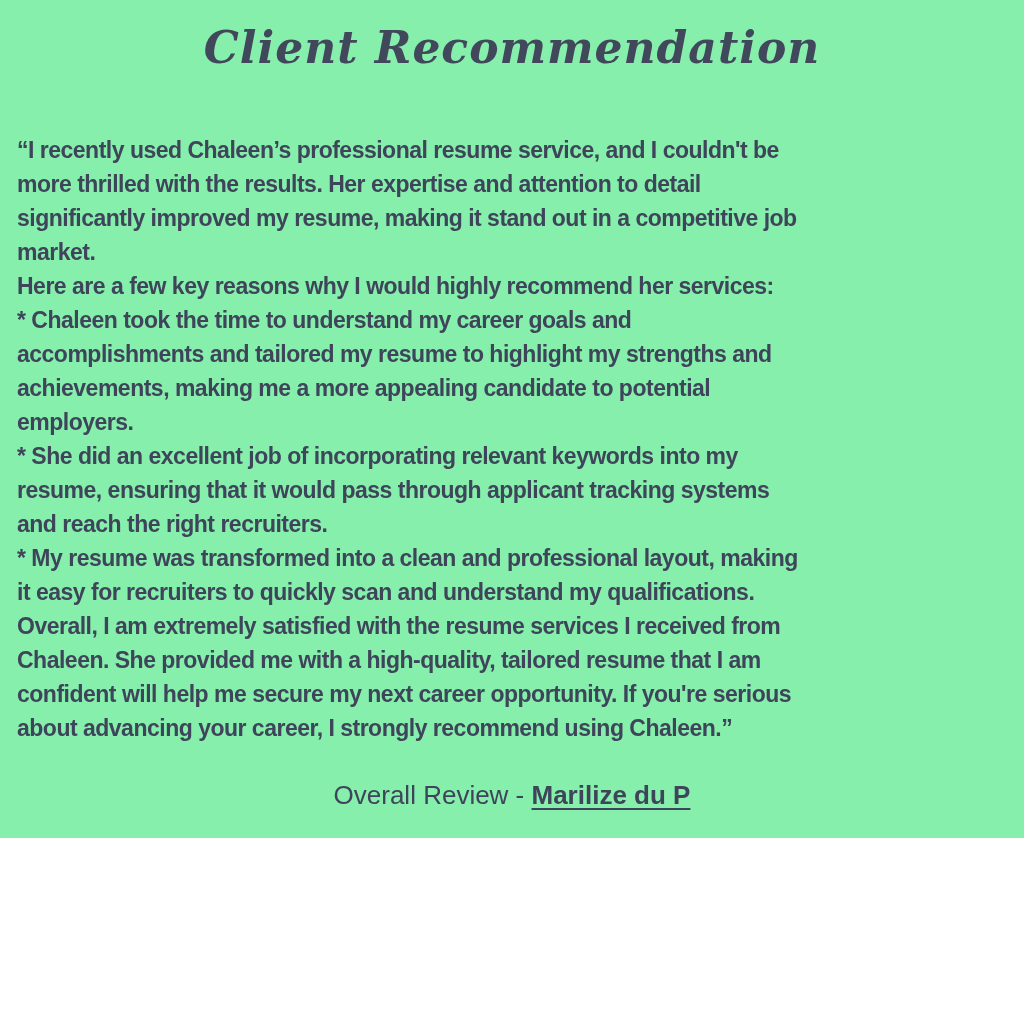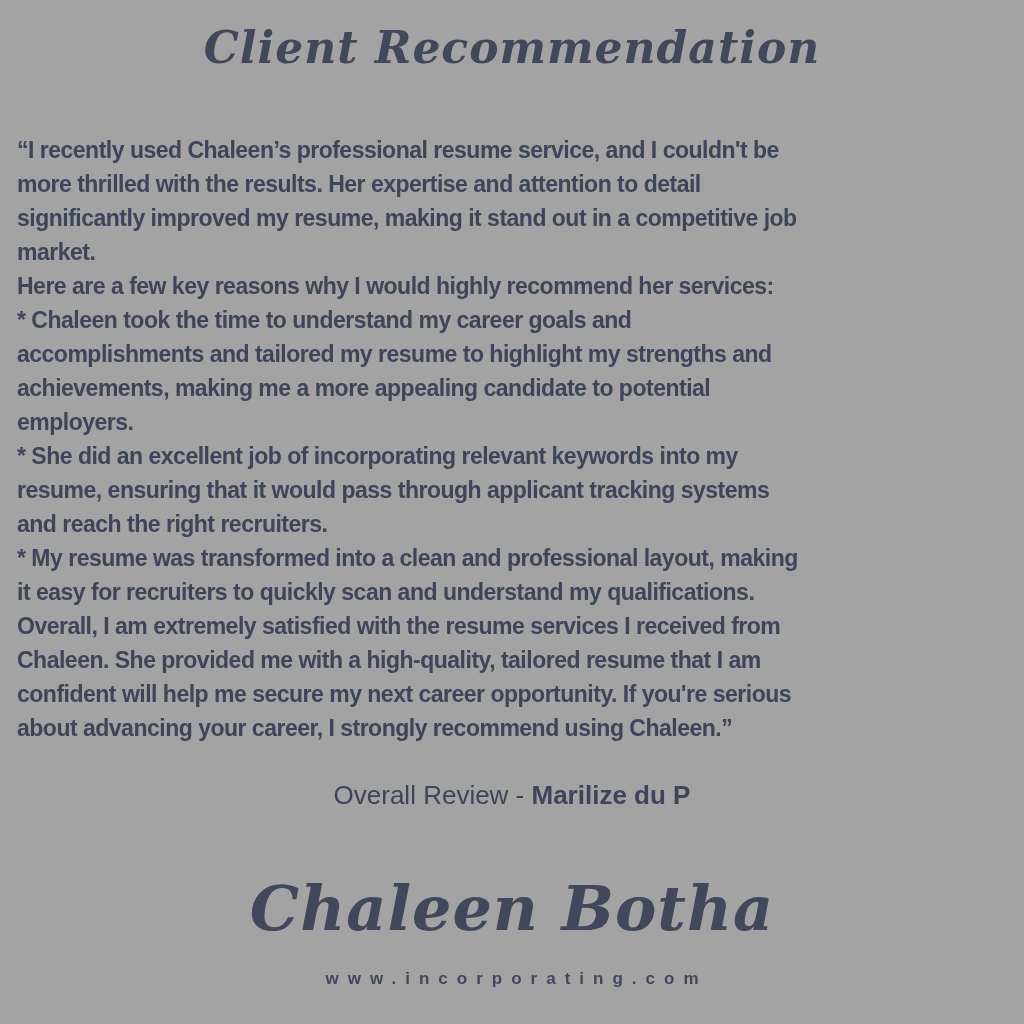--- a/index.html
+++ b/index.html
@@ -2,22 +2,22 @@
 <html><head>
 <meta charset="utf-8">
 <style>
   html, body {
     margin: 0;
     padding: 0;
   }
   .page {
     position: relative;
     width: 1024px;
-    height: 1024px;
-    background: #a3a3a3;
+    height: 838px;
+    background: #86efac;
     color: #3e4459;
     font-family: "Liberation Sans", sans-serif;
     overflow: hidden;
   }
   .title {
     position: absolute;
     top: 22px;
     left: 0;
     width: 100%;
     text-align: center;
@@ -45,20 +45,21 @@
     top: 780px;
     left: 0;
     width: 100%;
     text-align: center;
     font-size: 26px;
     font-weight: 400;
     color: #3e4459;
   }
   .reviewer-name {
     font-weight: 700;
+    text-decoration: underline;
     text-decoration-thickness: 2px;
     text-underline-offset: 4px;
     margin-top: 39px;
   }
   .brand-name {
     position: absolute;
     top: 872px;
     left: 0;
     width: 100%;
     text-align: center;

